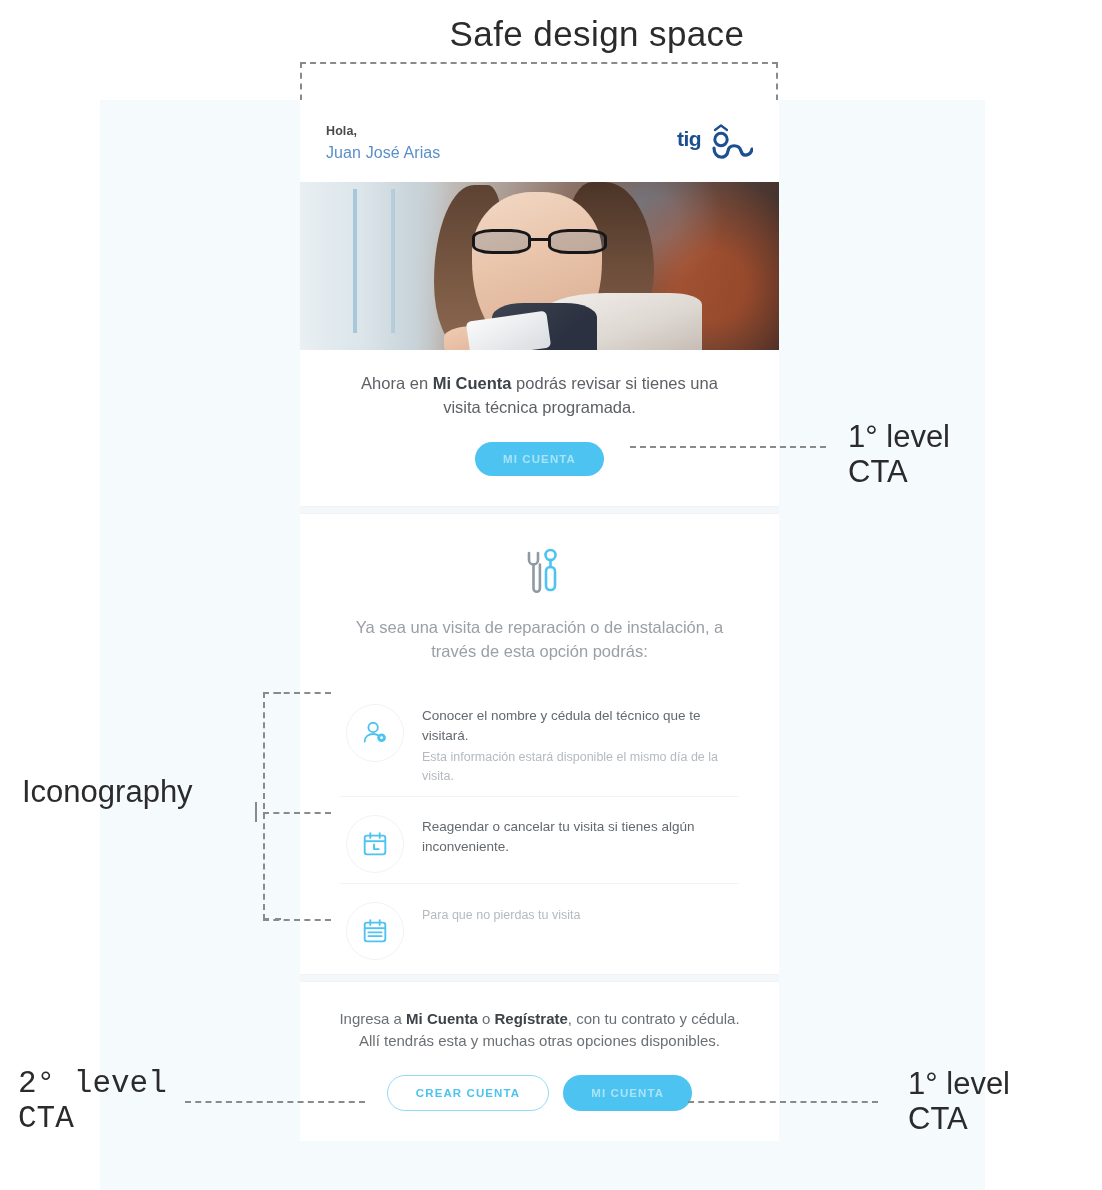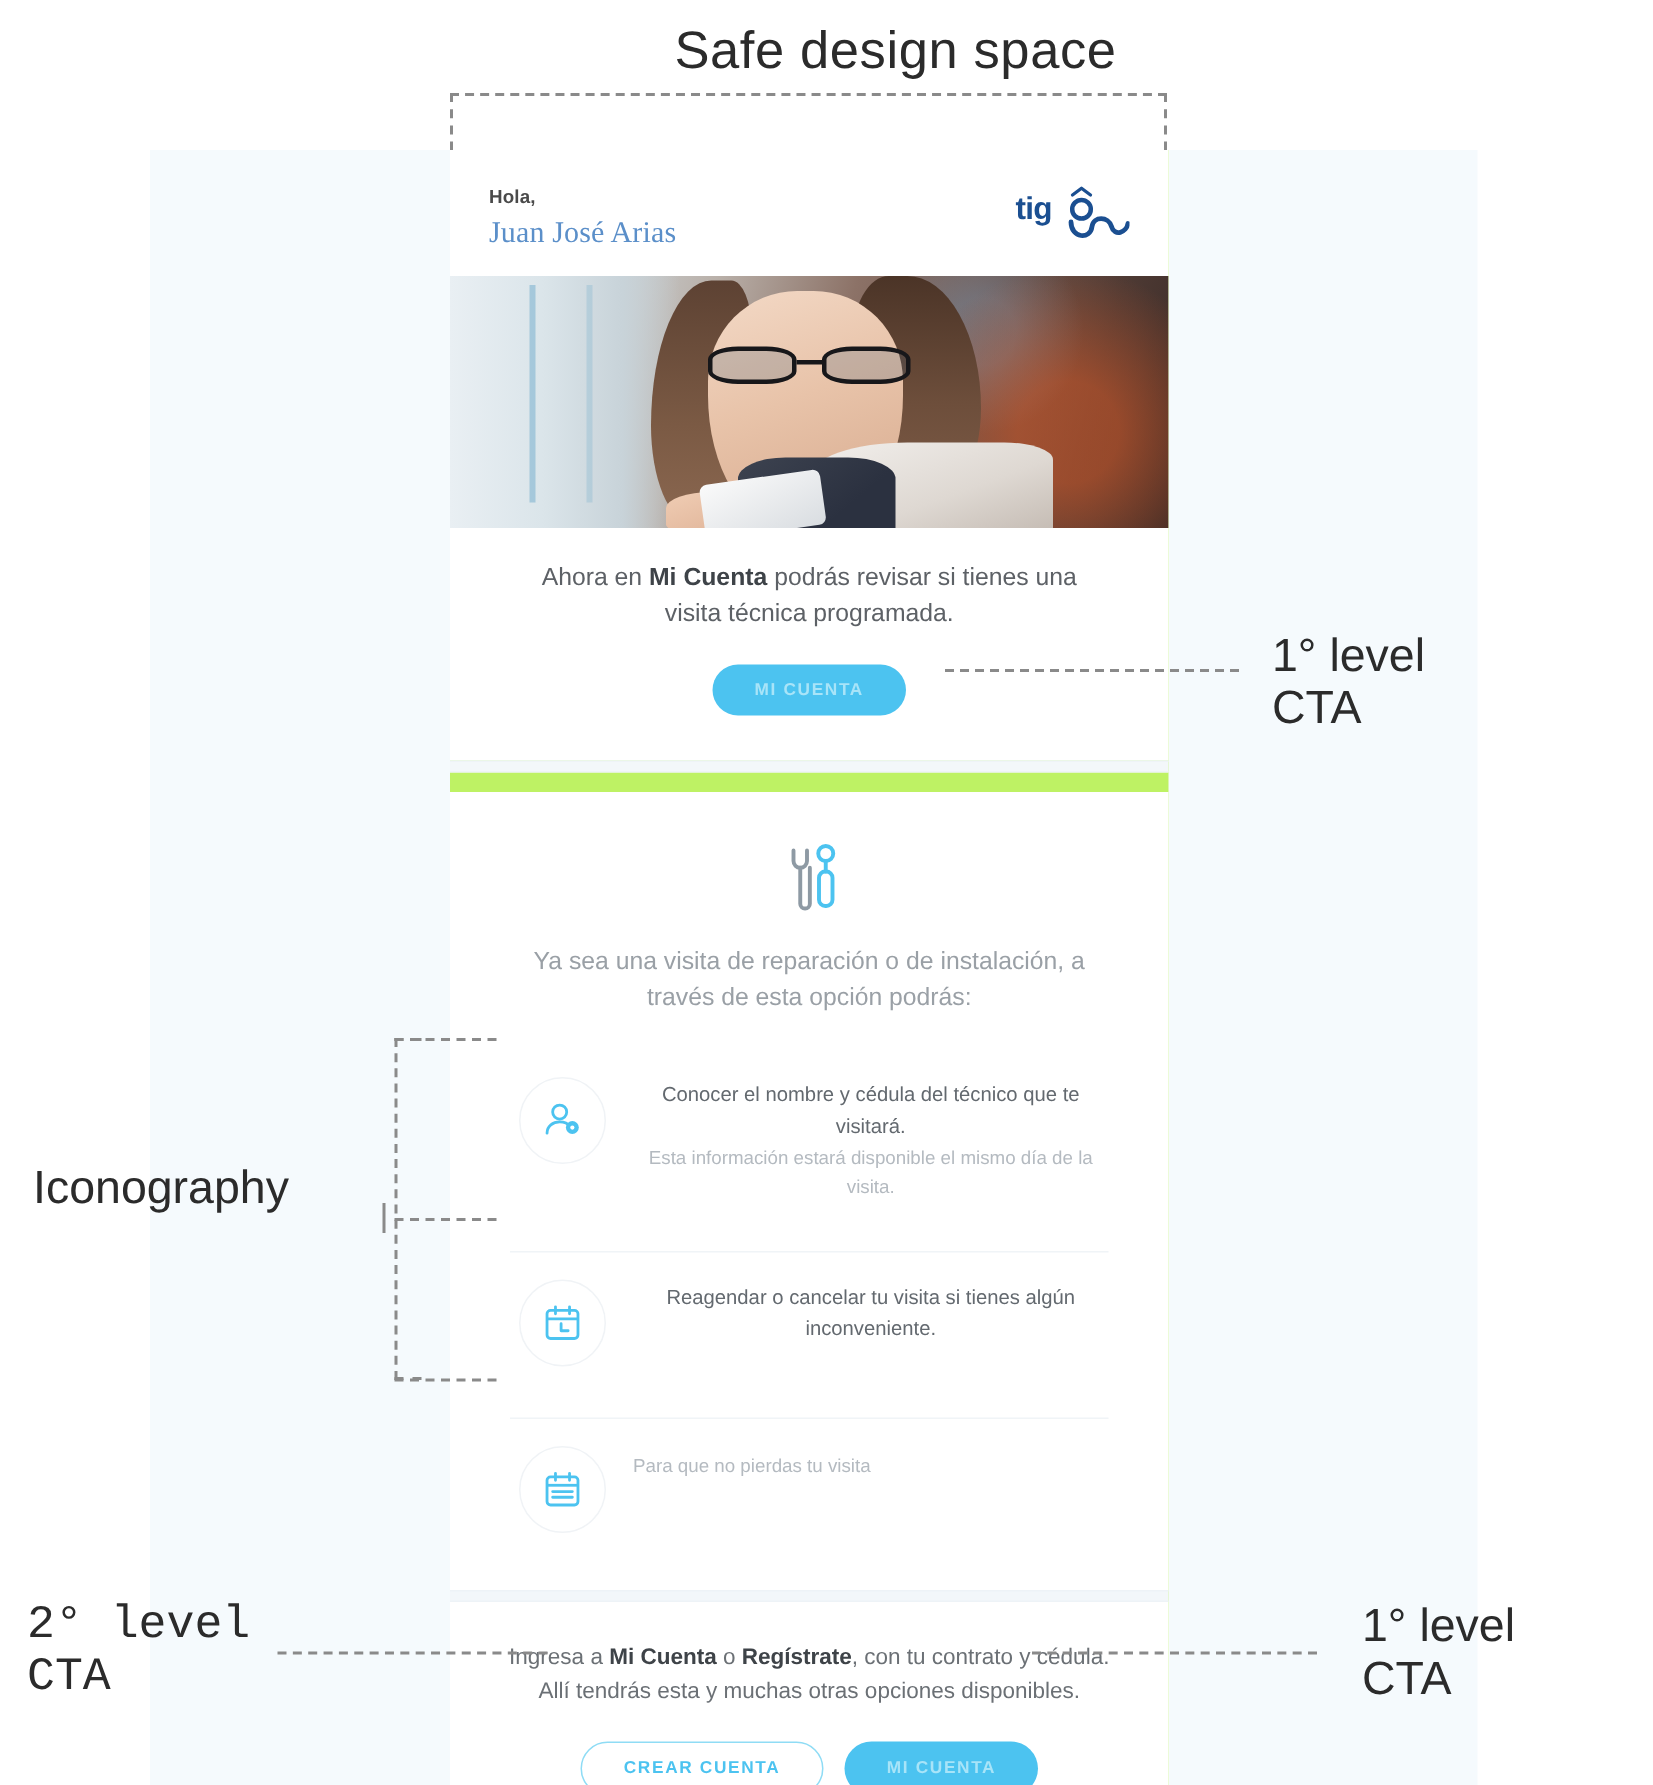--- a/index.html
+++ b/index.html
@@ -81,26 +81,25 @@
     justify-content: space-between;
   }
   #greeting-block { line-height: 1.25; }
   #greeting-hello {
     font-size: 12.5px;
     color: #4a4a4a;
     font-weight: 700;
     letter-spacing: .1px;
   }
   #greeting-name {
-    font-size: 20px;
+    font-size: 16px;
     color: #5b8fc9;
     font-weight: 400;
     margin-top: 3px;
     letter-spacing: .1px;
-    font-family: Liberation Serif, serif;
   }
   #brand-logo {
     width: 78px;
     height: 42px;
     position: relative;
     flex: 0 0 auto;
   }
 
   
   #hero-image {
@@ -208,34 +207,34 @@
     min-width: 114px;
   }
   .btn-secondary {
     background: #ffffff;
     color: #4cc3f0;
     border: 1.5px solid #8fdcf5;
     min-width: 134px;
   }
 
   
-  #benefits-section { padding: 30px 40px 4px 40px; text-align: center; margin-top: 13px; }
+  #benefits-section { padding: 30px 40px 4px 40px; text-align: center; }
   #tools-icon { margin: 0 auto 16px auto; width: 56px; height: 56px; }
   #benefits-heading {
     font-size: 16.5px; line-height: 1.45; color: #9aa0a6; font-weight: 400;
     padding: 0 8px;
   }
 
   #benefit-list { margin-top: 22px; }
   .benefit-row {
     display: flex;
     align-items: flex-start;
-    padding: 18px 0 34px 6px;
+    padding: 18px 0 10px 6px;
     border-bottom: 1px solid #f0f4f7;
-    text-align: center;
+    text-align: left;
   }
   .benefit-row:last-child { border-bottom: none; }
   .benefit-icon-wrap {
     flex: 0 0 auto;
     width: 56px; height: 56px;
     border-radius: 50%;
     border: 1px solid #f0f3f6;
     background: #ffffff;
     display:flex; align-items:center; justify-content:center;
     margin-right: 18px;

